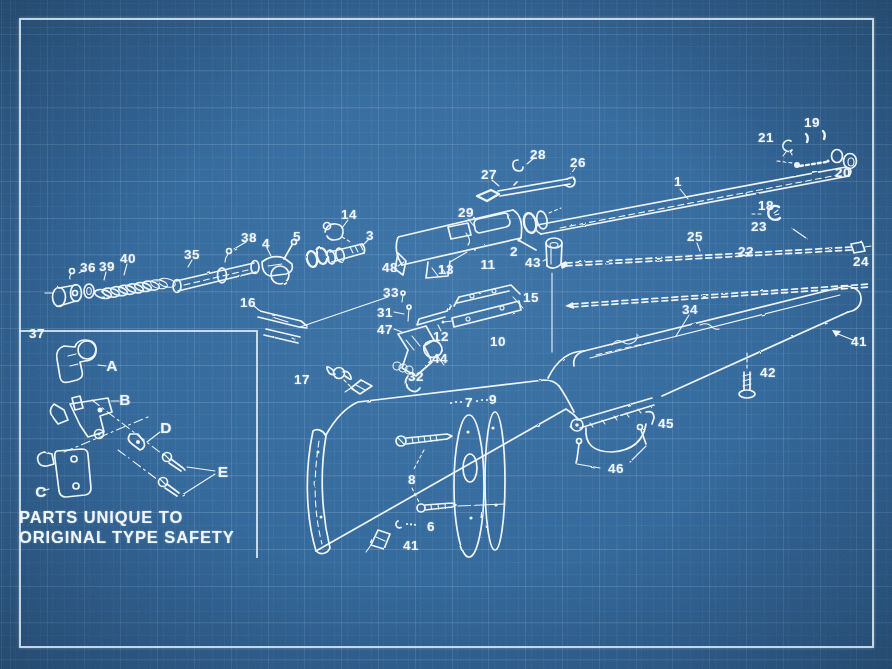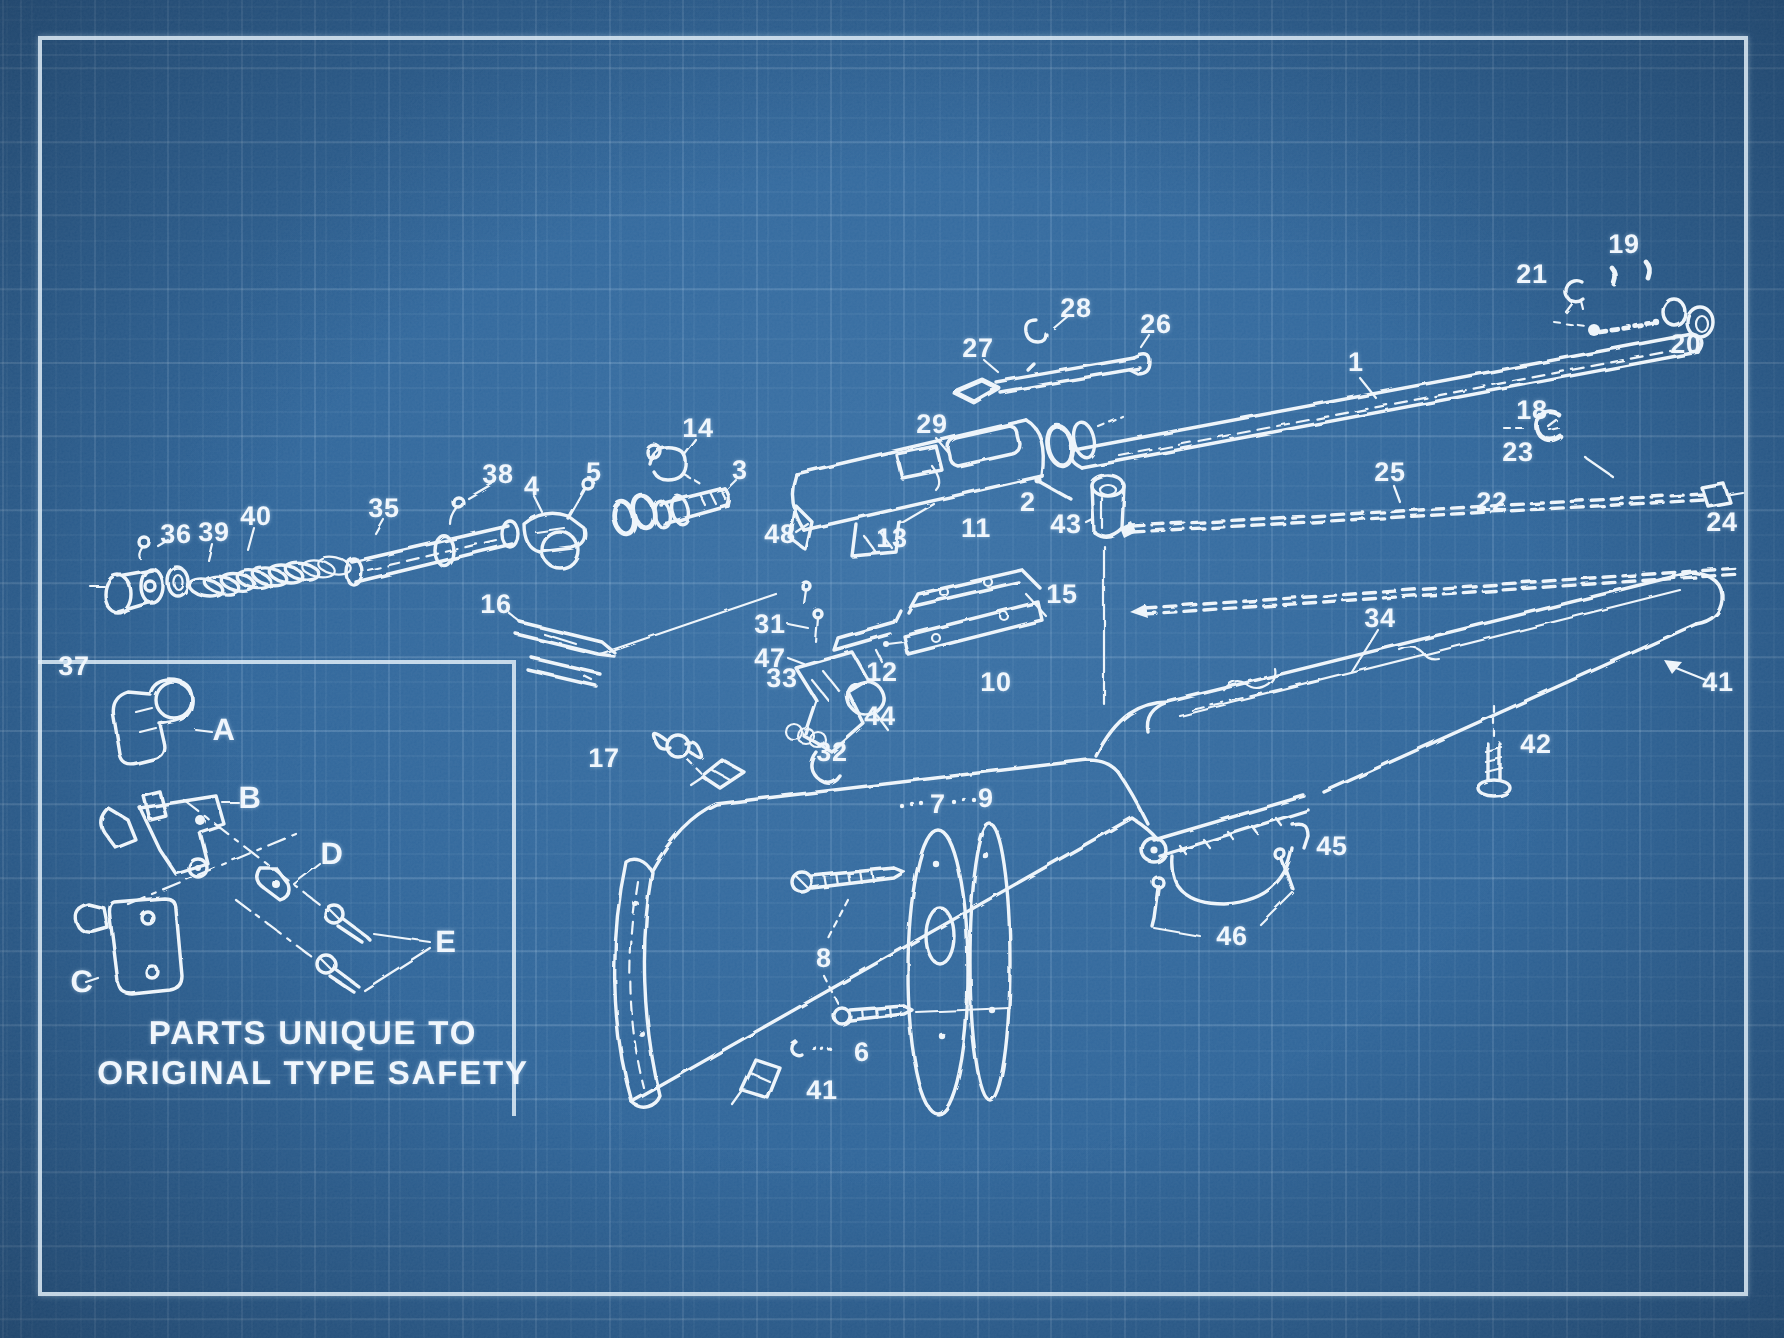--- a/index.html
+++ b/index.html
@@ -41,21 +41,21 @@
   svg.artboard .d2{stroke-dasharray:3 3}
   svg.artboard .dd{stroke-dasharray:9 4 2 4}
   #labels{position:absolute;left:0;top:0;width:892px;height:669px;pointer-events:none;}
   .plabel{
     position:absolute;transform:translate(-50%,-50%);
     font:bold 13.5px "Liberation Sans",sans-serif;color:#f0f6fc;
     letter-spacing:.4px;text-shadow:0 0 2px rgba(215,238,255,.45);white-space:nowrap;
   }
   .letter{font-size:15.5px;}
   .inset-caption{
-    position:absolute;left:19px;top:507px;width:275px;text-align:center;
+    position:absolute;left:19px;top:507px;width:275px;text-align:left;
     color:#f0f6fc;font:bold 16.5px "Liberation Sans",sans-serif;
     letter-spacing:.9px;line-height:20px;text-shadow:0 0 2px rgba(215,238,255,.45);
   }
 </style>
 </head>
 <body>
 
 <div id="canvas">
 
   <div class="frame"></div>
@@ -384,21 +384,21 @@
       <span class="plabel" style="left: 746px; top: 211px; margin-top: 40px;">22</span>
       <span class="plabel" style="left: 759px; top: 226px;">23</span>
       <span class="plabel" style="left: 861px; top: 261px;">24</span>
       <span class="plabel" style="left: 695px; top: 236px;">25</span>
       <span class="plabel" style="left: 578px; top: 162px;">26</span>
       <span class="plabel" style="left: 489px; top: 174px;">27</span>
       <span class="plabel" style="left: 538px; top: 154px;">28</span>
       <span class="plabel" style="left: 466px; top: 212px;">29</span>
       <span class="plabel" style="left: 385px; top: 312px;">31</span>
       <span class="plabel" style="left: 416px; top: 376px;">32</span>
-      <span class="plabel" style="left: 391px; top: 292px; margin-top: 47px;">33</span>
+      <span class="plabel" style="left: 391px; top: 292px;">33</span>
       <span class="plabel" style="left: 690px; top: 309px;">34</span>
       <span class="plabel" style="left: 192px; top: 254px;">35</span>
       <span class="plabel" style="left: 88px; top: 267px;">36</span>
       <span class="plabel" style="left: 37px; top: 293px; margin-top: 40px;">37</span>
       <span class="plabel" style="left: 249px; top: 237px;">38</span>
       <span class="plabel" style="left: 107px; top: 266px;">39</span>
       <span class="plabel" style="left: 128px; top: 258px;">40</span>
       <span class="plabel" style="left: 859px; top: 341px;">41</span>
       <span class="plabel" style="left: 411px; top: 545px;">41</span>
       <span class="plabel" style="left: 768px; top: 372px; text-align: center;">42</span>

